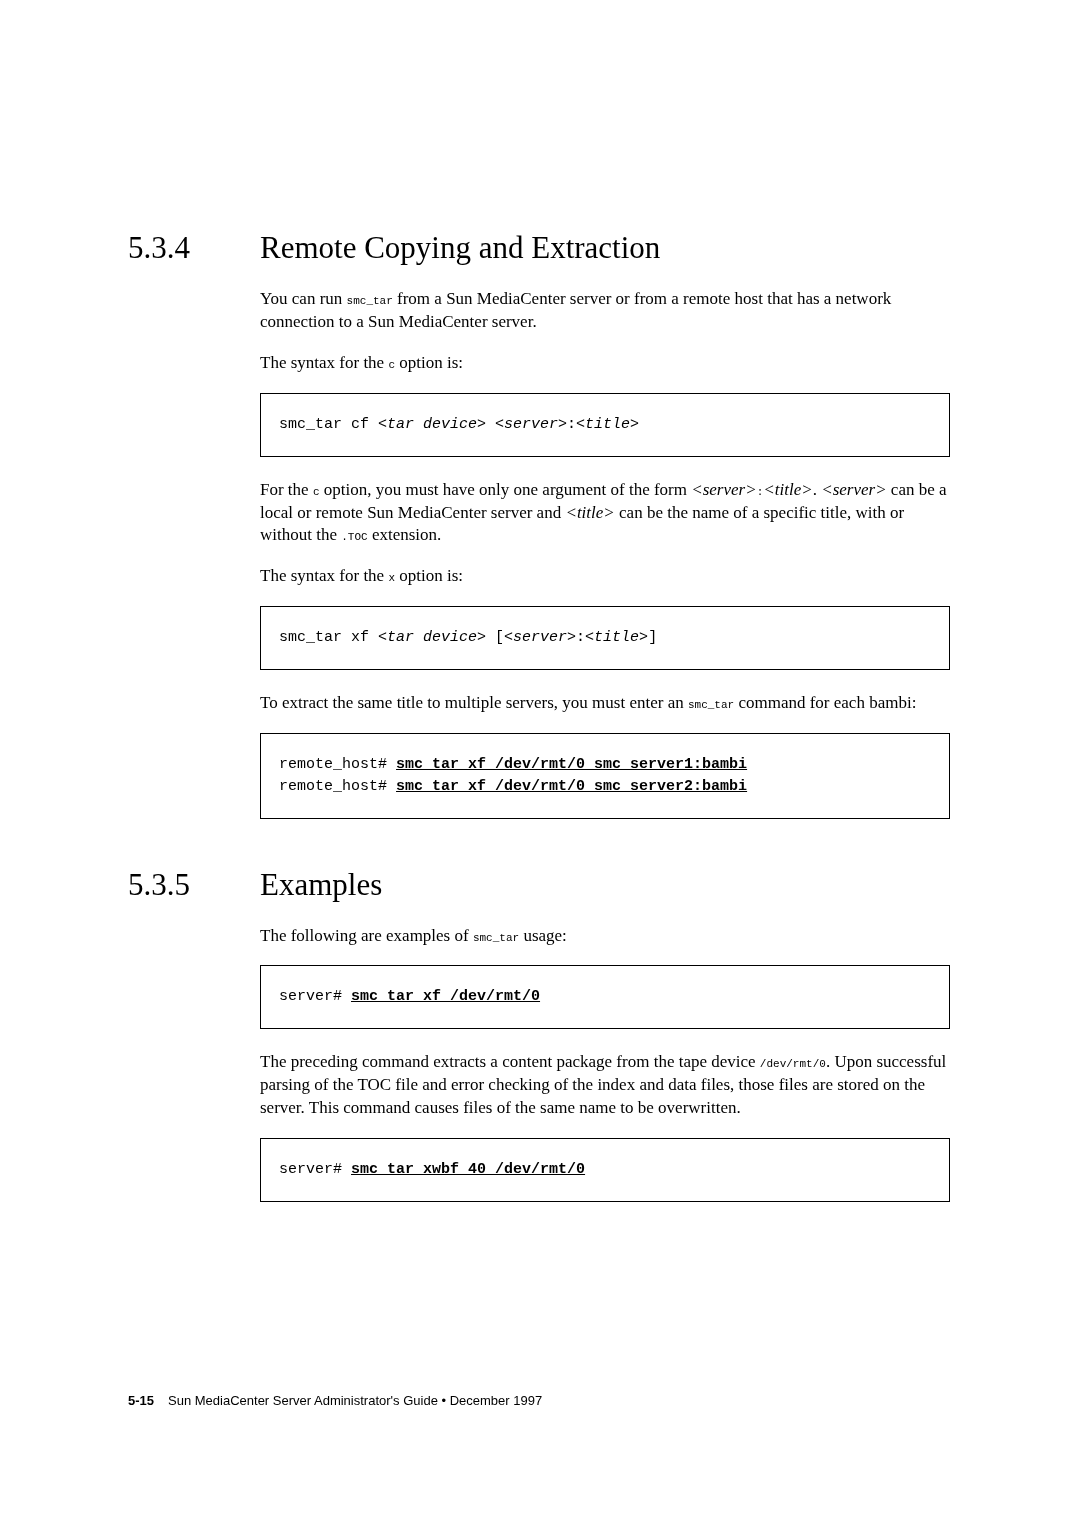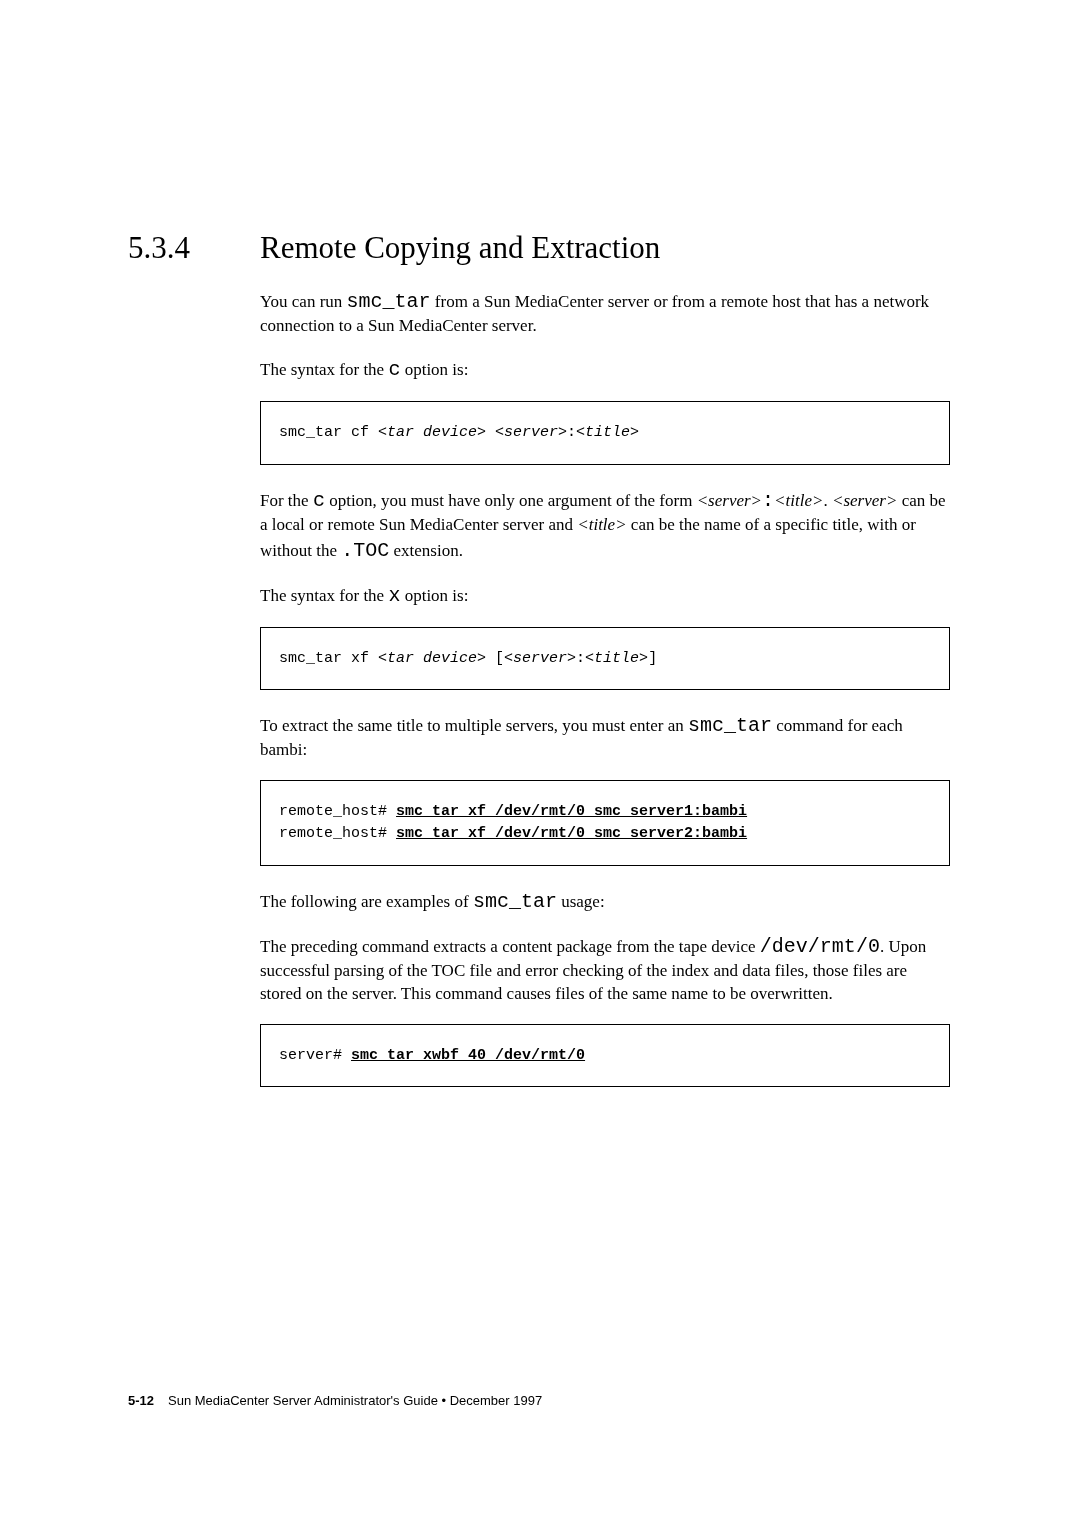--- a/index.html
+++ b/index.html
@@ -42,21 +42,21 @@
     border: 1px solid #000;
     padding: 20px 18px;
     margin: 0 0 22px 0;
     font-family: "Courier New", Courier, monospace;
     font-size: 15px;
     line-height: 1.45;
     white-space: pre;
   }
   .mono {
     font-family: "Courier New", Courier, monospace;
-    font-size: 20px;
+    font-size: 11px;
   }
   .ital { font-style: italic; font-family: inherit; }
   .boldmono { font-family: "Courier New", Courier, monospace; font-weight: bold; text-decoration: underline; }
   .sec2 { margin-top: 48px; }
   .footer {
     position: absolute;
     bottom: 120px;
     left: 128px;
     font-family: Helvetica, Arial, sans-serif;
     font-size: 13px;
@@ -87,29 +87,34 @@
 
     <div class="codebox"><span>smc_tar xf </span><span class="ital">&lt;tar device&gt;</span><span> [</span><span class="ital">&lt;server&gt;</span><span>:</span><span class="ital">&lt;title&gt;</span><span>]</span></div>
 
     <p class="para"><span>To extract the same title to multiple servers, you must enter an </span><span class="mono">smc_tar</span><span> command for each bambi:</span></p>
 
     <div class="codebox"><span>remote_host# </span><span class="boldmono">smc_tar xf /dev/rmt/0 smc_server1:bambi</span>
 <span>remote_host# </span><span class="boldmono">smc_tar xf /dev/rmt/0 smc_server2:bambi</span></div>
 
   </div>
 
+  <div class="section sec2">
+    <div class="secnum">5.3.5</div>
+    <div class="sectitle">Examples</div>
+  </div>
 
   <div class="body">
 
     <p class="para"><span>The following are examples of </span><span class="mono">smc_tar</span><span> usage:</span></p>
 
+    <div class="codebox"><span>server# </span><span class="boldmono">smc_tar xf /dev/rmt/0</span></div>
 
     <p class="para"><span>The preceding command extracts a content package from the tape device </span><span class="mono">/dev/rmt/0</span><span>. Upon successful parsing of the TOC file and error checking of the index and data files, those files are stored on the server. This command causes files of the same name to be overwritten.</span></p>
 
     <div class="codebox"><span>server# </span><span class="boldmono">smc_tar xwbf 40 /dev/rmt/0</span></div>
 
   </div>
 
 </div>
 
 <div class="footer">
-  <span class="pn">5-12</span><span>Sun MediaCenter Server Administrator's Guide • December 1997</span>
+  <span class="pn">5-15</span><span>Sun MediaCenter Server Administrator's Guide • December 1997</span>
 </div>
 
 </body></html>

